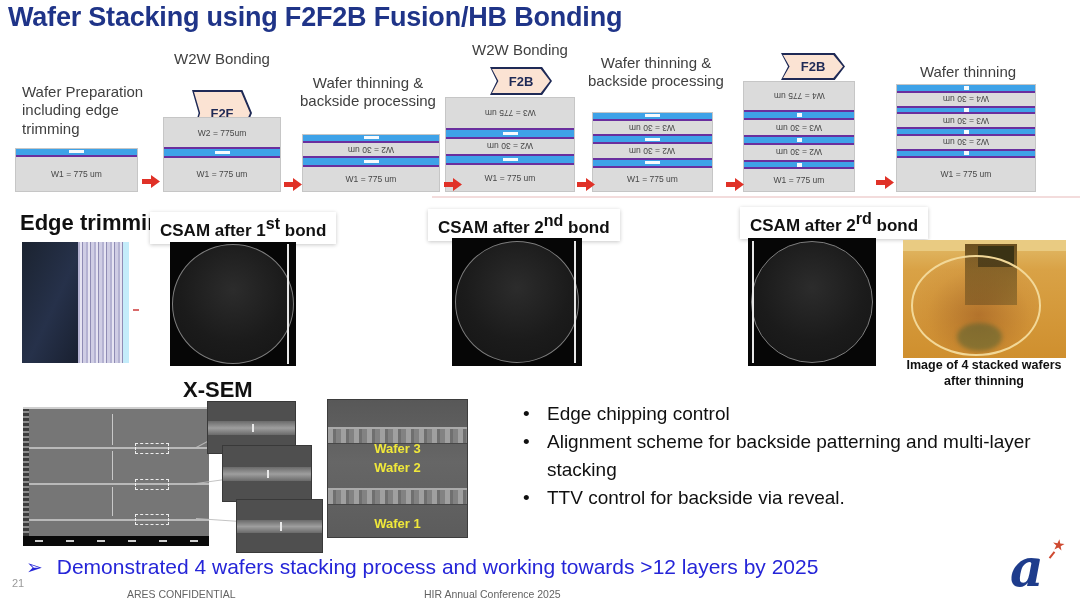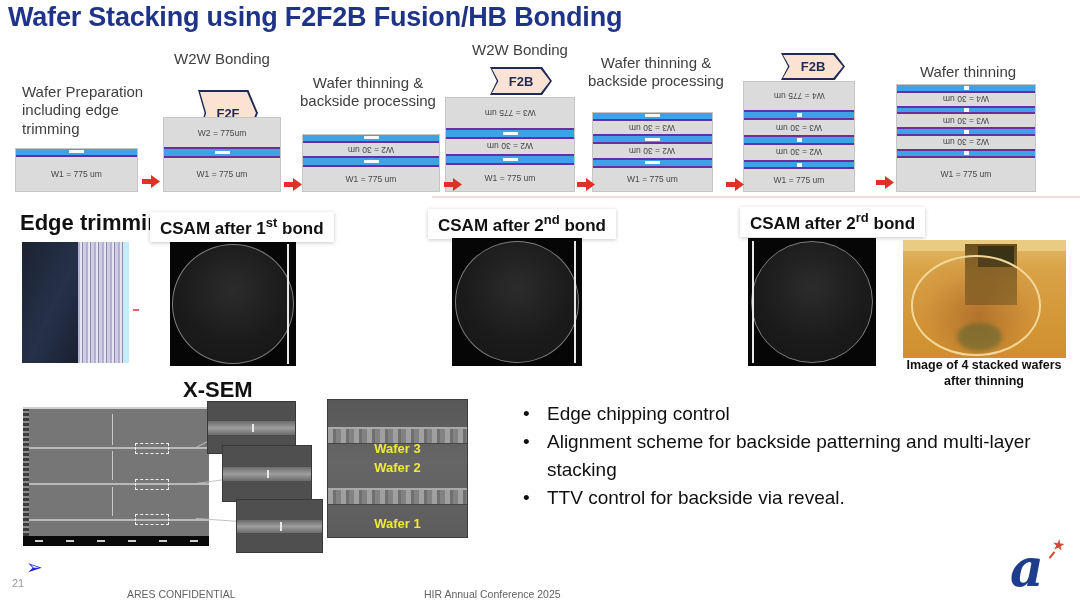--- a/index.html
+++ b/index.html
@@ -49,21 +49,21 @@
   .red-arrow{position:absolute;width:18px;height:13px;background:#e03127;
     clip-path:polygon(0 30%,50% 30%,50% 0,100% 50%,50% 100%,50% 70%,0 70%);
     filter:drop-shadow(0 0 1px #5a1512);}
 
   .flow-divider{left:432px;top:196px;width:648px;height:2px;background:#f3dcdc;}
 
   
   .section-label{font-weight:bold;font-size:22px;color:#111;}
   .csam-label{background:#fff;padding:3px 10px;font-weight:bold;font-size:17px;color:#111;
               box-shadow:0 1px 4px rgba(0,0,0,.22);white-space:nowrap;}
-  .csam-label sup{font-size:13px;}
+  .csam-label sup{font-size:16px;}
 
   .edge-img{left:22px;top:242px;width:122px;height:121px;background:#fff;overflow:hidden;}
   .et-dark{position:absolute;left:0;top:0;width:46%;height:100%;
            background:linear-gradient(115deg,#1b2330,#26314a 55%,#192030);}
   .et-stripes{position:absolute;left:46%;top:0;width:37%;height:100%;
     background:repeating-linear-gradient(90deg,#b4b2d2 0 2px,#e6e4f2 2px 4px,#8f8cb4 4px 5px,#cfcde4 5px 8px);}
   .et-cyan{position:absolute;left:83%;top:0;width:5%;height:100%;background:#c4ecfa;}
   .et-red-tick{position:absolute;left:91%;top:55%;width:6px;height:2px;background:#d96a6a;}
 
   .csam{position:absolute;background:#060606;overflow:hidden;}
@@ -141,21 +141,21 @@
 
 <div class="abs slide-title">Wafer Stacking using F2F2B Fusion/HB Bonding</div>
 
 <div class="abs stage-label left" style="left:22px;top:83px;width:140px;">Wafer Preparation including edge trimming</div>
 <div class="abs stage-label" style="left:162px;top:50px;width:120px;">W2W Bonding</div>
 <div class="abs stage-label" style="left:295px;top:74px;width:146px;">Wafer thinning &amp; backside processing</div>
 <div class="abs stage-label" style="left:458px;top:41px;width:124px;">W2W Bonding</div>
 <div class="abs stage-label" style="left:583px;top:54px;width:146px;">Wafer thinning &amp; backside processing</div>
 <div class="abs stage-label" style="left:900px;top:63px;width:136px;">Wafer thinning</div>
 
-<div class="chev" style="left:198px;top:90px;width:60px;height:46px;">
+<div class="chev" style="left:192px;top:90px;width:60px;height:46px;">
   <div class="chev-outer"></div>
   <div class="chev-inner">F2F</div>
 </div>
 <div class="chev" style="left:490px;top:67px;width:62px;height:28px;">
   <div class="chev-outer"></div>
   <div class="chev-inner">F2B</div>
 </div>
 <div class="chev" style="left:781px;top:53px;width:64px;height:27px;">
   <div class="chev-outer"></div>
   <div class="chev-inner">F2B</div>
@@ -383,20 +383,21 @@
 </div>
 
 <ul class="abs bullets">
   <li>Edge chipping control</li>
   <li>Alignment scheme for backside patterning and multi-layer stacking</li>
   <li>TTV control for backside via reveal.</li>
 </ul>
 
 <div class="abs banner">
   <span class="glyph">➢</span>
+  <span>Demonstrated 4 wafers stacking process and working towards &gt;12 layers by 2025</span>
 </div>
 
 <div class="abs page-number">21</div>
 <div class="abs footer-text" style="left:127px;">ARES CONFIDENTIAL</div>
 <div class="abs footer-text" style="left:424px;">HIR Annual Conference 2025</div>
 
 <div class="abs logo">
   <span class="letter">a</span>
   <span class="star">★</span>
   <span class="star-tail"></span>

